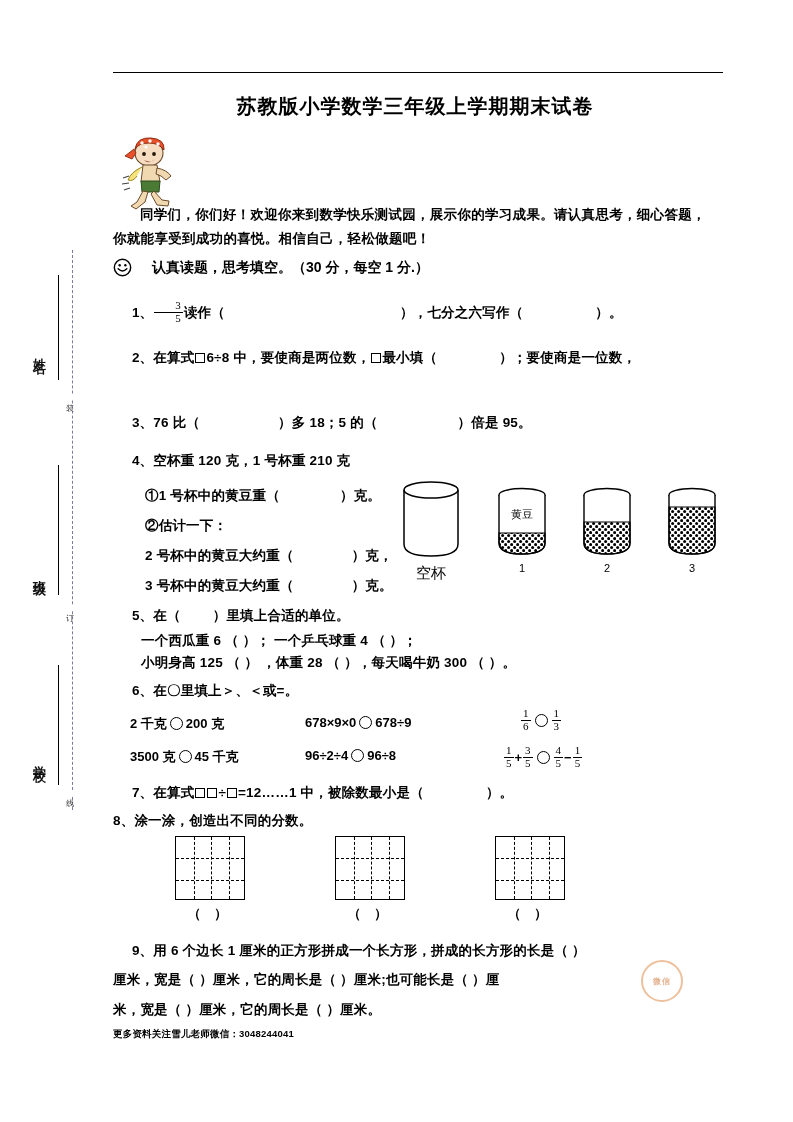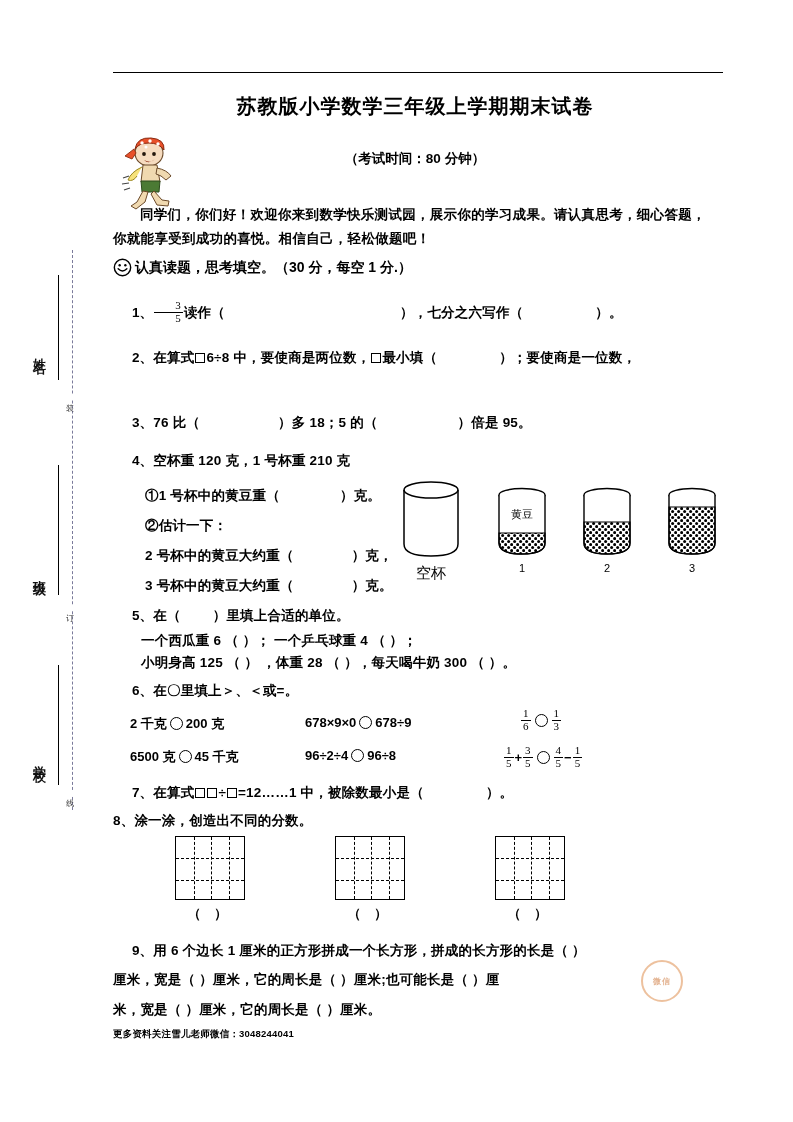--- a/index.html
+++ b/index.html
@@ -106,21 +106,21 @@
   }
 
   .section-head {
     position: absolute;
     left: 8px; top: 258px;
     font-size: 14px;
     font-weight: bold;
     font-family: "Liberation Sans", sans-serif;
     display: flex;
     align-items: center;
-    gap: 3px;
+    gap: 20px;
   }
   .smiley {
     width: 19px; height: 19px;
     display: inline-block;
   }
 
   .q {
     position: absolute;
     left: 8px;
     font-size: 13.5px;
@@ -240,21 +240,20 @@
   <div class="bind-label" style="top:348px">姓名</div>
   <div class="bind-label" style="top:570px">班级</div>
   <div class="bind-label" style="top:755px">学校</div>
 </div>
 
 <div class="sheet">
 
   <div class="topline"></div>
 
   <div class="title">苏教版小学数学三年级上学期期末试卷</div>
-  <div class="subtitle">（考试时间：80 分钟）</div>
 
   <svg class="mascot" viewBox="0 0 62 76">
     <ellipse cx="30" cy="19" rx="14" ry="13" fill="#f6dcc0" stroke="#6b4a2a" stroke-width="1.1"></ellipse>
     <path d="M16 15 Q18 3 32 4 Q46 5 45 16 Q40 9 30 9 Q20 9 16 15 Z" fill="#e8502a" stroke="#8a2a10" stroke-width="1"></path>
     <circle cx="23" cy="9" r="1.7" fill="#fff"></circle>
       <circle cx="31" cy="7" r="1.7" fill="#fff"></circle>
     <circle cx="39" cy="10" r="1.7" fill="#fff"></circle>
       <circle cx="27" cy="13" r="1.5" fill="#fff"></circle>
     <path d="M15 15 L6 22 L13 25 L17 19 Z" fill="#e8502a" stroke="#8a2a10" stroke-width="0.9"></path>
     <circle cx="25" cy="20" r="1.9" fill="#24180d"></circle>
@@ -367,21 +366,21 @@
   </div>
   <div class="q" style="top:628px; left:36px">一个西瓜重 6 （            ）；      一个乒乓球重 4 （            ）；</div>
   <div class="q" style="top:650px; left:36px">小明身高 125 （        ） ，体重 28 （        ），每天喝牛奶 300 （        ）。</div>
 
   <div class="q ind" style="top:678px">6、在〇里填上＞、＜或=。</div>
 
   <div class="cmp" style="left:25px; top:715px">
     <span>2 千克</span><span class="circ"></span><span>200 克</span>
   </div>
   <div class="cmp" style="left:25px; top:748px">
-    <span>6500 克</span><span class="circ"></span><span>45 千克</span>
+    <span>3500 克</span><span class="circ"></span><span>45 千克</span>
   </div>
 
   <div class="cmp" style="left:200px; top:715px">
     <span>678×9×0</span><span class="circ"></span><span>678÷9</span>
   </div>
   <div class="cmp" style="left:200px; top:748px">
     <span>96÷2÷4</span><span class="circ"></span><span>96÷8</span>
   </div>
 
   <div class="cmp" style="left:415px; top:708px">

